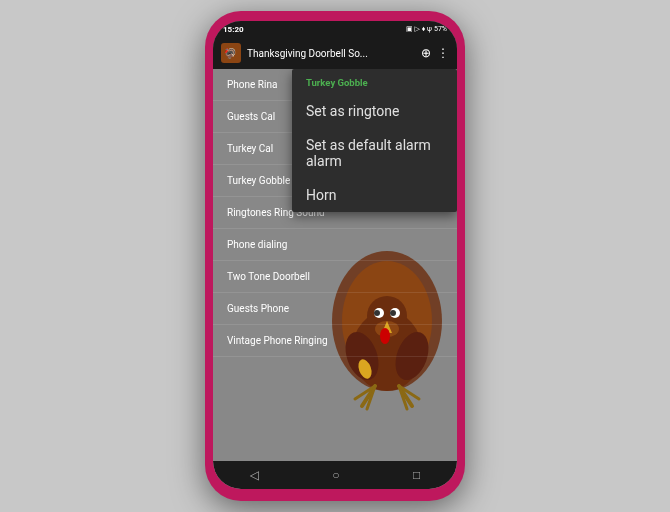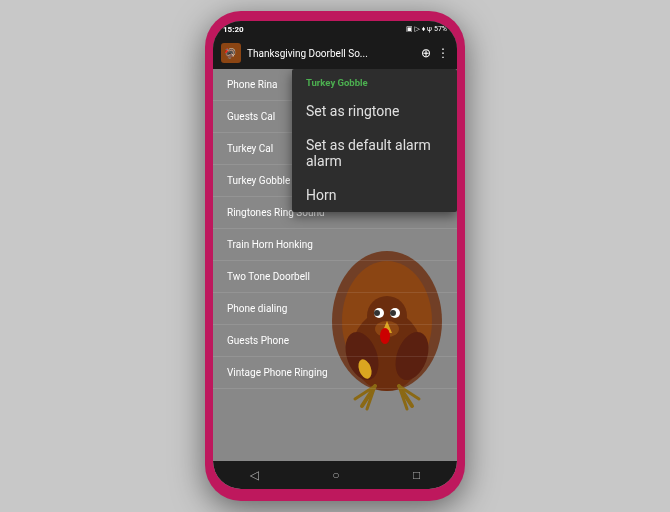--- a/index.html
+++ b/index.html
@@ -235,23 +235,22 @@
           <ellipse cx="48" cy="148" rx="6" ry="10" fill="#DAA520" transform="rotate(-20,48,148)"></ellipse>
         </svg>
       </div>
 
       <div class="ringtone-list">
         <div class="ringtone-item">Phone Rina</div>
         <div class="ringtone-item">Guests Cal</div>
         <div class="ringtone-item">Turkey Cal</div>
         <div class="ringtone-item">Turkey Gobble</div>
         <div class="ringtone-item">Ringtones Ring Sound</div>
-        <div class="ringtone-item">Train Horn Honking</div>
+        <div class="ringtone-item">Phone dialing</div>
         <div class="ringtone-item">Two Tone Doorbell</div>
-        <div class="ringtone-item">Phone dialing</div>
         <div class="ringtone-item">Guests Phone</div>
         <div class="ringtone-item">Vintage Phone Ringing</div>
       </div>
 
       <div class="context-menu">
         <div class="context-menu-header">Turkey Gobble</div>
         <div class="context-menu-item">Set as ringtone</div>
         <div class="context-menu-item">Set as default alarm alarm</div>
         <div class="context-menu-item">Horn</div>
       </div>

